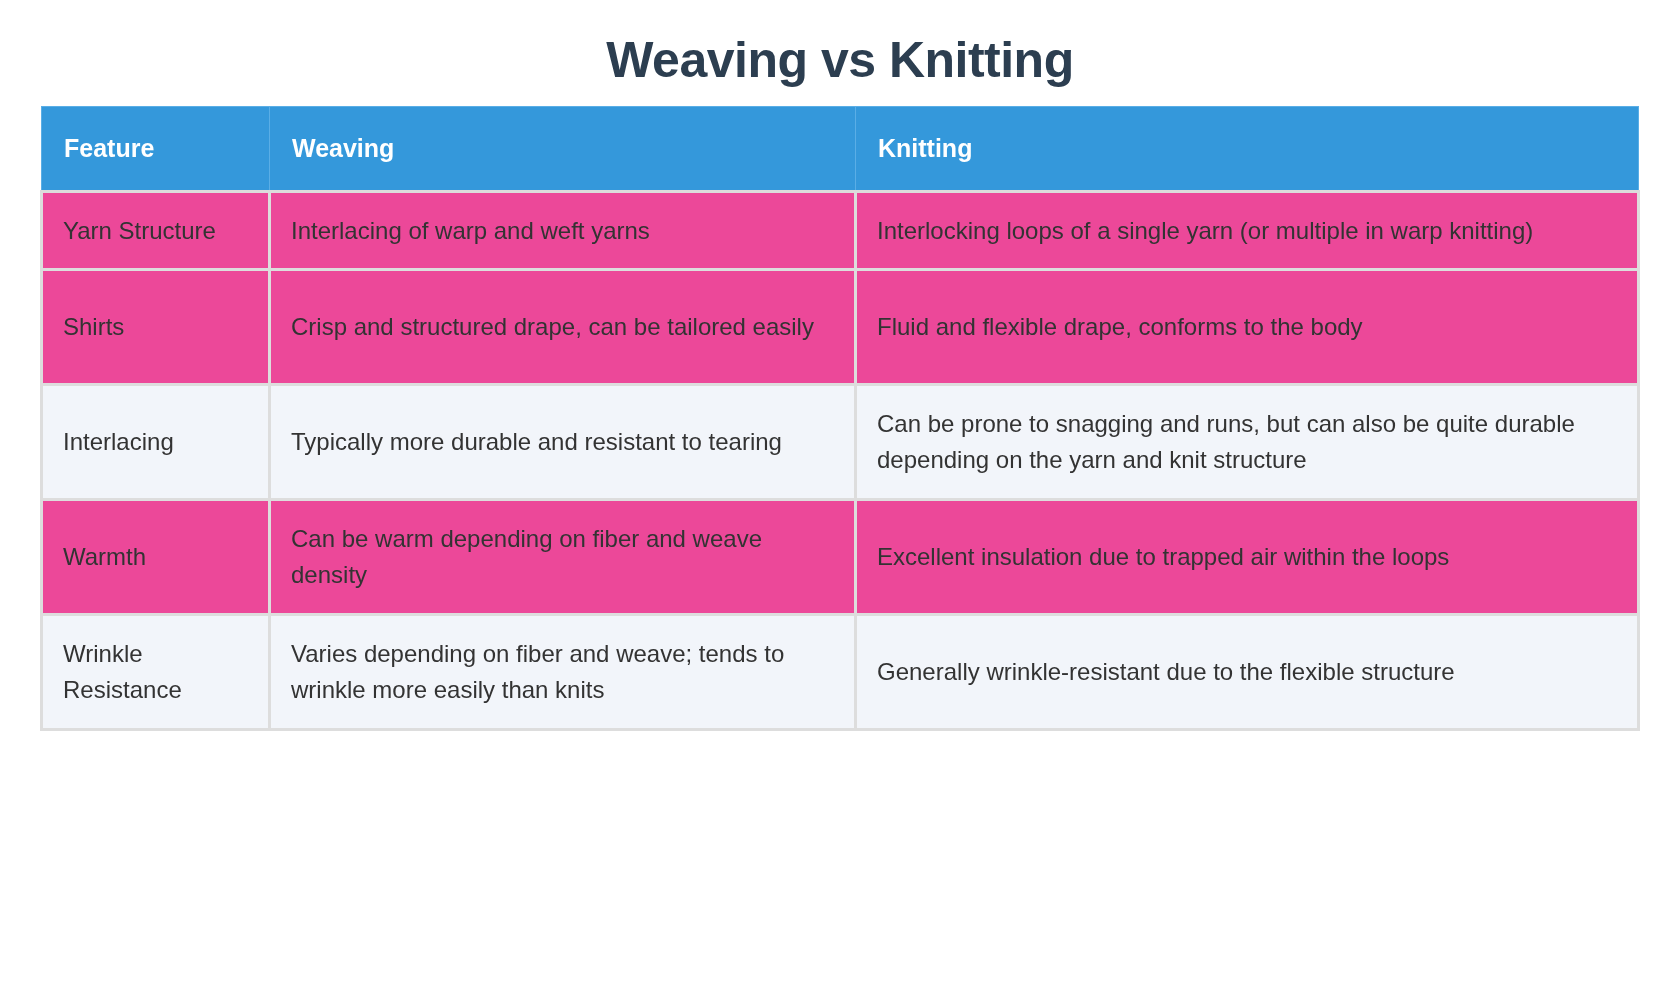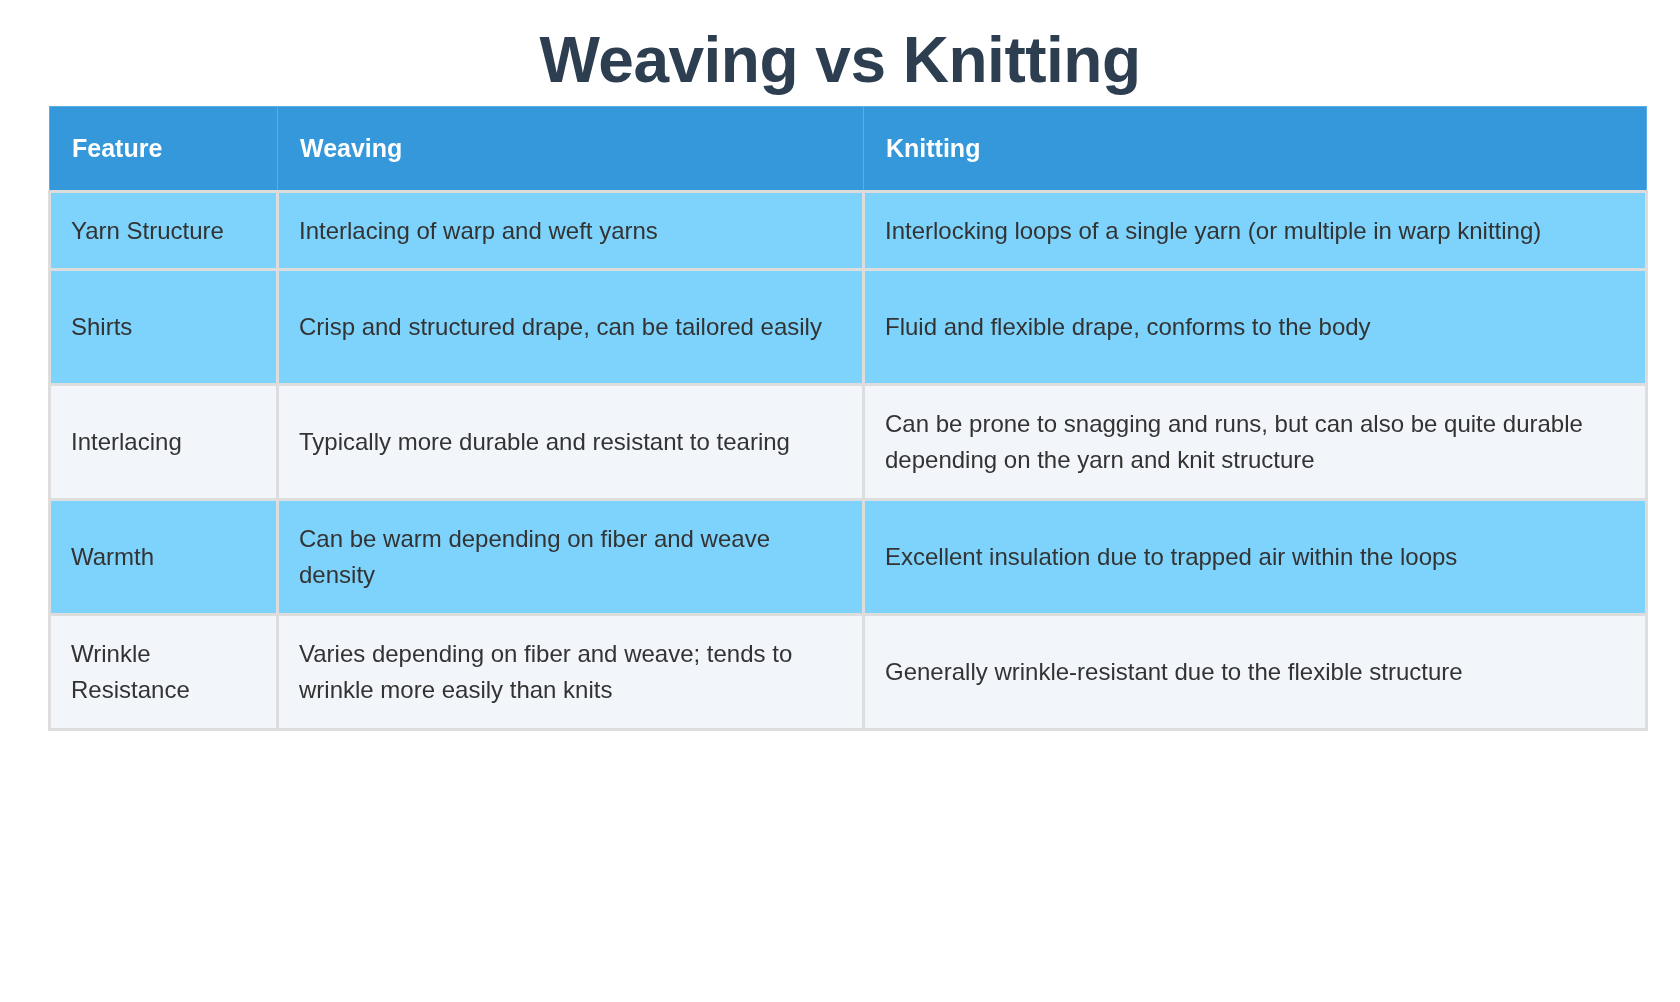--- a/index.html
+++ b/index.html
@@ -15,29 +15,29 @@
     position: relative;
   }
   .page-title {
     position: absolute;
     left: 0;
     top: 28px;
     width: 1680px;
     text-align: center;
     font-family: "Liberation Sans", sans-serif;
     font-weight: bold;
-    font-size: 64px;
+    font-size: 50px;
     line-height: 64px;
     color: #2c3e50;
     margin: 0;
     letter-spacing: -0.5px;
   }
   .table-wrap {
     position: absolute;
-    left: 48px;
+    left: 40px;
     top: 106px;
     width: 1392px;
   }
   table.compare {
     width: 100%;
     border-collapse: collapse;
     table-layout: fixed;
   }
   table.compare col.c1 { width: 228px; }
   table.compare col.c2 { width: 586px; }
@@ -60,21 +60,21 @@
     line-height: 36px;
     color: #333333;
     padding: 0 20px;
     border: 3px solid #dddddd;
     vertical-align: middle;
     box-sizing: border-box;
   }
   table.compare tbody tr { height: 115px; }
   table.compare tbody tr.first { height: 78px; }
   table.compare tbody tr.alt td { background: #f2f5fa; }
-  table.compare tbody tr.norm td { background: #7dd3fc; }
+  table.compare tbody tr.norm td { background: #ec4899; }
 </style>
 </head>
 <body>
 
 <h1 class="page-title">Weaving vs Knitting</h1>
 
 <div class="table-wrap">
   <table class="compare">
     <colgroup>
       <col class="c1">

